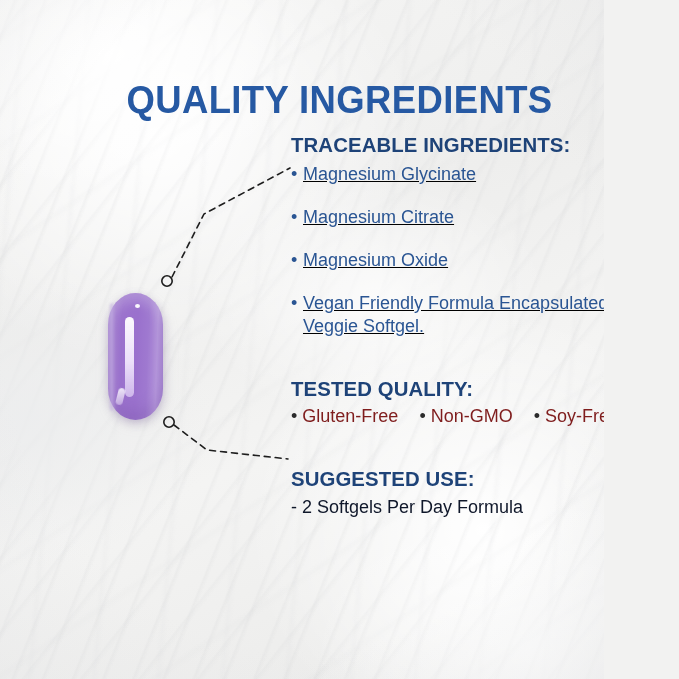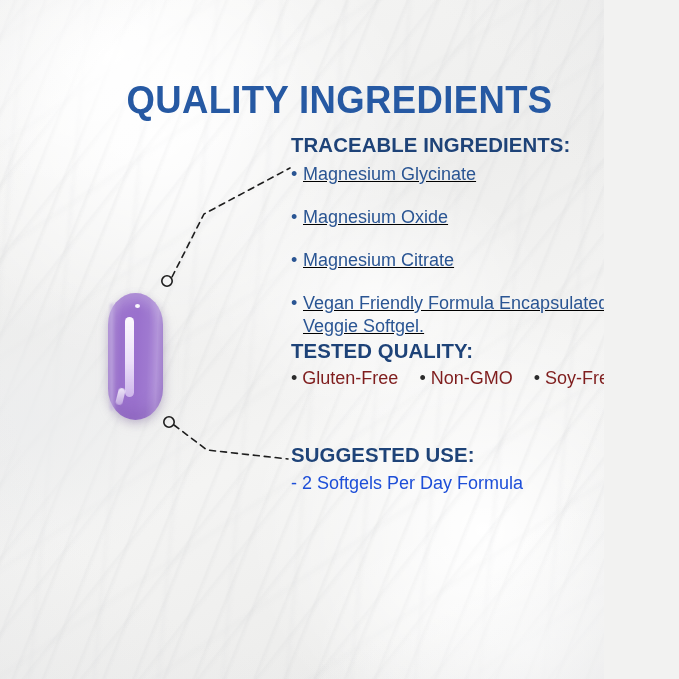--- a/index.html
+++ b/index.html
@@ -136,41 +136,41 @@
   .bullet::before {
     content: "\2022";
     position: absolute;
     left: 0;
     top: 0;
     color: #2a5593;
     font-size: 18px;
   }
 
   .section-traceable { margin-top: 0; }
-  .section-tested { }
-  .section-use { margin-top: 52px; }
+  .section-tested { margin-top: 38px; }
+  .section-use { margin-top: 38px; }
 
   .inline-row {
     margin-top: 3px;
     font-size: 18px;
     line-height: 23px;
     color: #7f1d1d;
     white-space: nowrap;
   }
   .inline-row span.it { margin-right: 16px; }
   .inline-row span.it::before {
     content: "\2022\00a0";
     color: #2b2b2b;
   }
   .inline-row span.it:last-child { margin-right: 0; }
 
   .dash-line {
     font-size: 18px;
     line-height: 25px;
-    color: #1d4ed8;
+    color: #0f172a;
     margin-top: 3px;
     white-space: nowrap;
   }
 
   
   .capsule-wrap {
     position: absolute;
     left: 106px;
     top: 291px;
     width: 60px;
@@ -293,22 +293,22 @@
       <div class="cap-foot"></div>
     </div>
   </div>
 
   <div class="content">
 
     <div class="section-traceable">
       <div class="sec-head">TRACEABLE INGREDIENTS:</div>
       <ul class="bullet-list">
         <li class="bullet">Magnesium Glycinate</li>
+        <li class="bullet">Magnesium Citrate</li>
         <li class="bullet">Magnesium Oxide</li>
-        <li class="bullet">Magnesium Citrate</li>
         <li class="bullet">Vegan Friendly Formula Encapsulated by Veggie Softgel.</li>
       </ul>
     </div>
 
     <div class="section-tested">
       <div class="sec-head">TESTED QUALITY:</div>
       <div class="inline-row">
         <span class="it">Gluten-Free</span>
         <span class="it">Non-GMO</span>
         <span class="it">Soy-Free</span>

